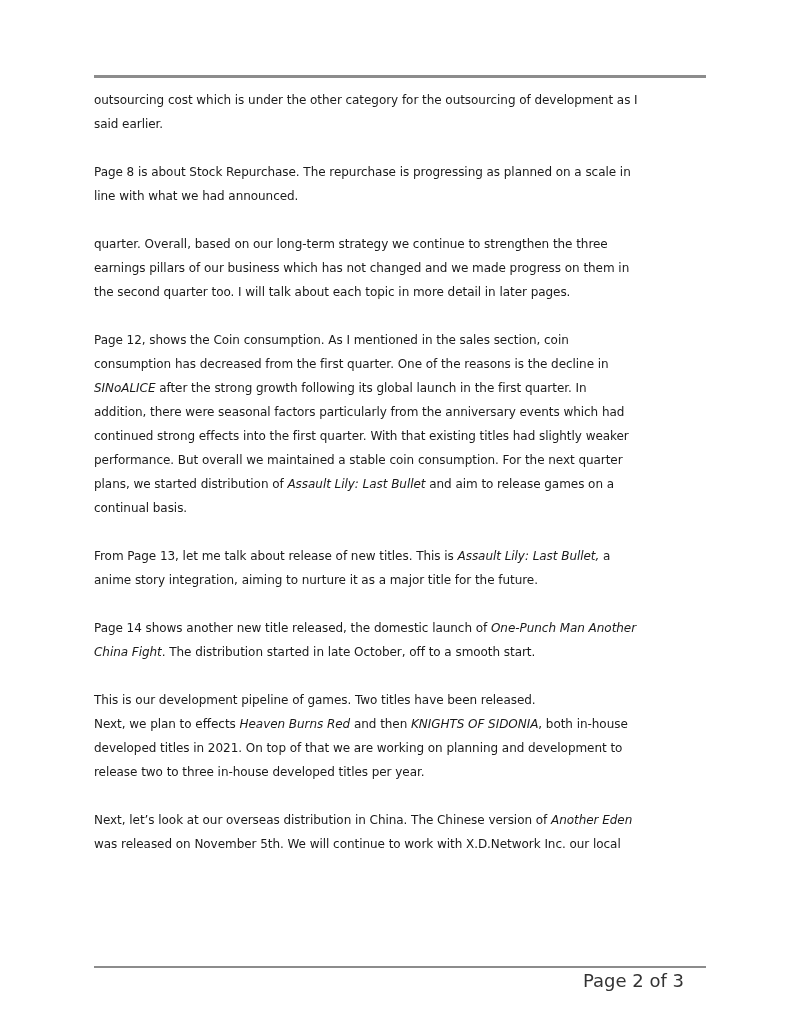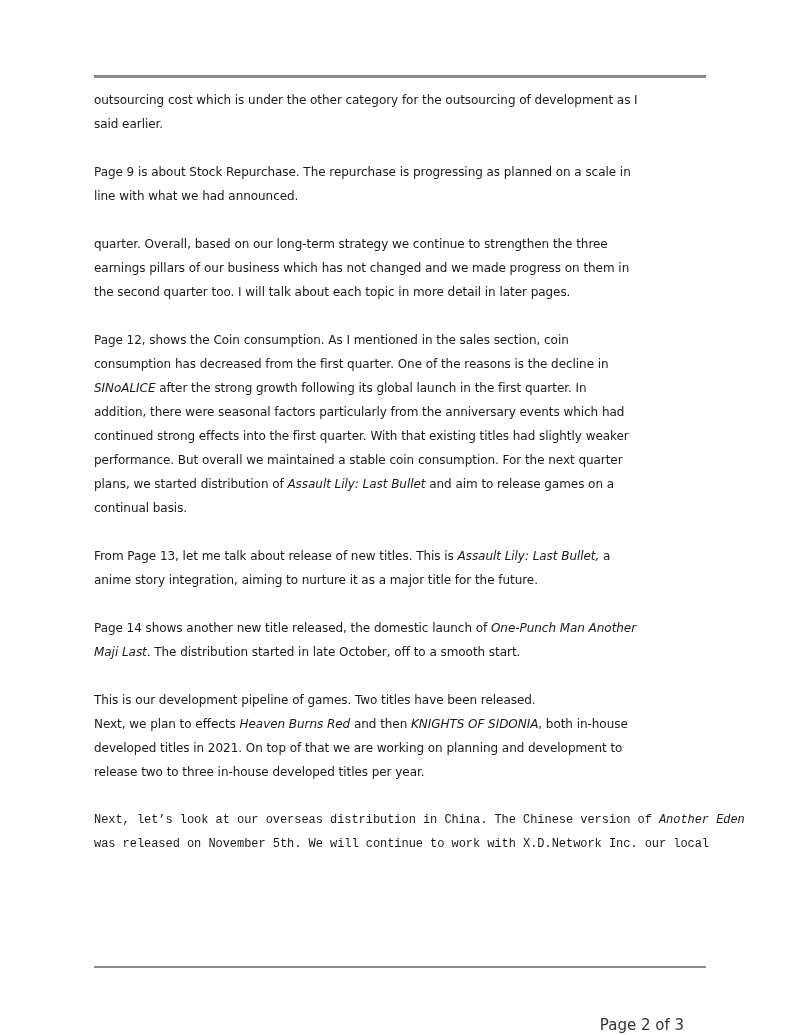--- a/index.html
+++ b/index.html
@@ -38,21 +38,20 @@
       font-size: 12px;
       line-height: 24px;
       letter-spacing: -0.05px;
     }
     .body-text p {
       margin: 0 0 24px 0;
       white-space: normal;
     }
     .body-text p.tight {
       margin-bottom: 0;
-      font-family: Liberation Mono, monospace;
     }
     .body-text .line {
       display: block;
       white-space: nowrap;
     }
     .body-text em {
       font-style: italic;
       text-align: center;
     }
     .rule-bottom {
@@ -60,40 +59,39 @@
       left: 0;
       top: 966px;
       width: 612px;
       height: 0;
       border-top: 2px solid #8c8c8c;
     }
     .footer-page {
       position: absolute;
       right: 22px;
       top: 970px;
-      font-size: 15px;
+      font-size: 18px;
       line-height: 22px;
       color: #333333;
       white-space: nowrap;
-      margin-top: 44px;
     }
   </style>
 </head>
 <body>
 
 <div class="page">
   <div class="rule-top"></div>
 
   <div class="body-text" id="body-text">
       <p>
         <span class="line"><span>outsourcing cost which is under the other category for the outsourcing of development as I</span></span>
         <span class="line"><span>said earlier.</span></span>
       </p>
       <p>
-        <span class="line"><span>Page 9 is about Stock Repurchase. The repurchase is progressing as planned on a scale in</span></span>
+        <span class="line"><span>Page 8 is about Stock Repurchase. The repurchase is progressing as planned on a scale in</span></span>
         <span class="line"><span>line with what we had announced.</span></span>
       </p>
       <p>
         <span class="line"><span>quarter. Overall, based on our long-term strategy we continue to strengthen the three</span></span>
         <span class="line"><span>earnings pillars of our business which has not changed and we made progress on them in</span></span>
         <span class="line"><span>the second quarter too. I will talk about each topic in more detail in later pages.</span></span>
       </p>
       <p>
         <span class="line"><span>Page 12, shows the Coin consumption. As I mentioned in the sales section, coin</span></span>
         <span class="line"><span>consumption has decreased from the first quarter. One of the reasons is the decline in</span></span>
@@ -103,21 +101,21 @@
         <span class="line"><span>performance. But overall we maintained a stable coin consumption. For the next quarter</span></span>
         <span class="line"><span>plans, we started distribution of </span><em>Assault Lily: Last Bullet</em><span> and aim to release games on a</span></span>
         <span class="line"><span>continual basis.</span></span>
       </p>
       <p>
         <span class="line"><span>From Page 13, let me talk about release of new titles. This is </span><em>Assault Lily: Last Bullet,</em><span> a</span></span>
         <span class="line"><span>anime story integration, aiming to nurture it as a major title for the future.</span></span>
       </p>
       <p>
         <span class="line"><span>Page 14 shows another new title released, the domestic launch of </span><em>One-Punch Man Another</em></span>
-        <span class="line"><em>Maji Last</em><span>. The distribution started in late October, off to a smooth start.</span></span>
+        <span class="line"><em>China Fight</em><span>. The distribution started in late October, off to a smooth start.</span></span>
       </p>
       <p>
         <span class="line"><span>This is our development pipeline of games. Two titles have been released.</span></span>
         <span class="line"><span>Next, we plan to effects </span><em>Heaven Burns Red</em><span> and then </span><em>KNIGHTS OF SIDONIA</em><span>, both in-house</span></span>
         <span class="line"><span>developed titles in 2021. On top of that we are working on planning and development to</span></span>
         <span class="line"><span>release two to three in-house developed titles per year.</span></span>
       </p>
       <p class="tight">
         <span class="line"><span>Next, let’s look at our overseas distribution in China. The Chinese version of </span><em>Another Eden</em></span>
         <span class="line"><span>was released on November 5th. We will continue to work with X.D.Network Inc. our local</span></span>

